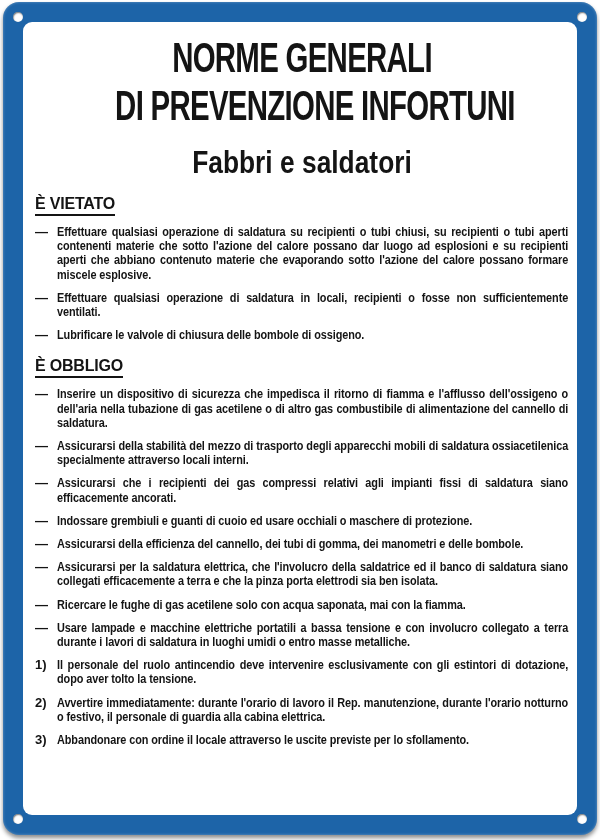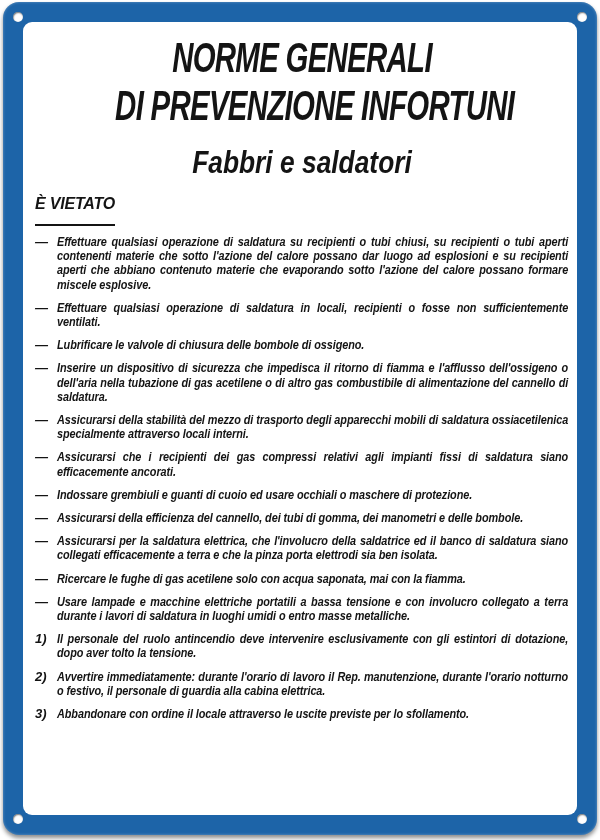--- a/index.html
+++ b/index.html
@@ -11,21 +11,20 @@
     font-family: "Liberation Sans", sans-serif;
     overflow: hidden;
   }
   .sign {
     position: absolute;
     left: 3px; top: 2px;
     width: 594px; height: 833px;
     background: #1d64a8;
     border-radius: 16px;
     box-shadow: 0 3px 4px rgba(0,0,0,0.45), inset 0 0 3px rgba(255,255,255,0.35);
-    font-style: italic;
   }
   .panel {
     position: absolute;
     left: 20px; top: 20px; right: 20px; bottom: 20px;
     background: #ffffff;
     border-radius: 9px;
   }
   .hole {
     position: absolute;
     width: 10px; height: 10px;
@@ -70,21 +69,21 @@
     margin-top: 14px;
     margin-bottom: 2px;
     font-size: 16px;
     font-weight: bold;
     line-height: 19px;
     white-space: nowrap;
   }
   .section-heading .hd {
     display: inline-block;
     border-bottom: 2px solid #141414;
-    padding-bottom: 11px;
+    padding-bottom: 1px;
     letter-spacing: -0.2px;
   }
   .item {
     position: relative;
     margin-top: 9px;
     padding-left: 22px;
     font-size: 13px;
     font-weight: bold;
     line-height: 14.2px;
   }
@@ -129,20 +128,23 @@
       </div>
       <div class="item">
         <span class="marker">—</span>
         <div class="itext">Effettuare qualsiasi operazione di saldatura in locali, recipienti o fosse non sufficientemente ventilati.</div>
       </div>
       <div class="item">
         <span class="marker">—</span>
         <div class="itext">Lubrificare le valvole di chiusura delle bombole di ossigeno.</div>
       </div>
 
+      <div class="section-heading">
+        <span class="hd">È OBBLIGO</span>
+      </div>
       <div class="item">
         <span class="marker">—</span>
         <div class="itext">Inserire un dispositivo di sicurezza che impedisca il ritorno di fiamma e l'afflusso dell'ossigeno o dell'aria nella tubazione di gas acetilene o di altro gas combustibile di alimentazione del cannello di saldatura.</div>
       </div>
       <div class="item">
         <span class="marker">—</span>
         <div class="itext">Assicurarsi della stabilità del mezzo di trasporto degli apparecchi mobili di saldatura ossiacetilenica specialmente attraverso locali interni.</div>
       </div>
       <div class="item">
         <span class="marker">—</span>

